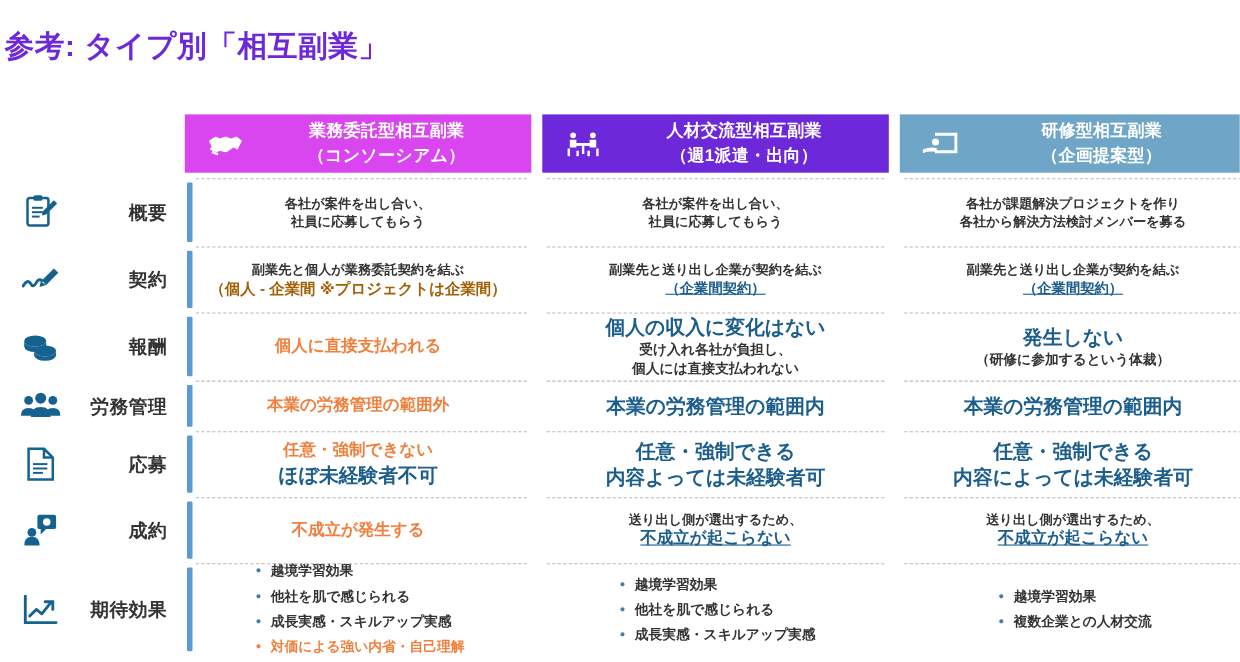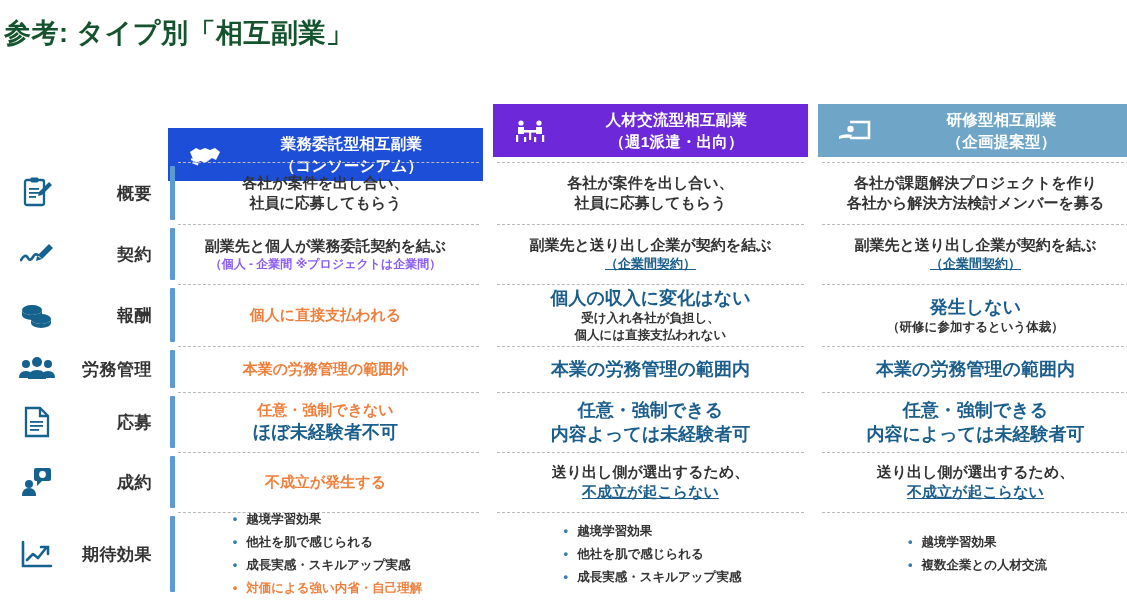--- a/index.html
+++ b/index.html
@@ -8,24 +8,24 @@
     width: 1127px; height: 602px;
     background: #ffffff;
     font-family: "Liberation Sans", "DejaVu Sans", sans-serif;
     overflow: hidden;
   }
   .page { position: relative; width: 1127px; height: 602px; }
 
   
   .title {
     position: absolute;
-    left: 4px; top: 15px;
+    left: 4px; top: 24px;
     font-size: 27px;
     font-weight: bold;
-    color: #14532d;
+    color: #6d28d9;
     letter-spacing: 0.5px;
     white-space: nowrap;
   }
 
   
   .grid {
     position: absolute;
     left: 0; top: 104px;
     width: 1127px;
   }
@@ -38,21 +38,21 @@
   
   .head-row { height: 58px; }
   .head-cell {
     height: 53px;
     display: flex;
     align-items: center;
     justify-content: flex-start;
     padding-left: 14px;
     color: #ffffff;
   }
-  .head-c1 { background: #1d4ed8; margin-top: 24px; }
+  .head-c1 { background: #d946ef; }
   .head-c2 { background: #6d28d9; }
   .head-c3 { background: #6fa6c8; }
   .head-icon {
     flex: 0 0 46px;
     height: 38px;
     display: flex; align-items: center; justify-content: center;
   }
   .head-icon svg { display: block; }
   .head-text {
     font-size: 15.5px;
@@ -110,22 +110,22 @@
   
   .accent {
     position: absolute;
     left: 170px;
     width: 5px;
     background: #5b9bd5;
     border-radius: 1px;
   }
 
   .line { line-height: 1.34; }
-  .l-main   { font-size: 15px; font-weight: bold; color: #333333; }
-  .l-sub    { font-size: 12px; font-weight: bold; color: #8b5cf6; }
+  .l-main   { font-size: 12px; font-weight: bold; color: #333333; }
+  .l-sub    { font-size: 14px; font-weight: bold; color: #a16207; }
   .l-orange { font-size: 15px; font-weight: bold; color: #f07f3c; }
   .l-blue   { font-size: 18px; font-weight: bold; color: #1b5e8c; }
   .l-blue-u { font-size: 13px; font-weight: bold; color: #1b5e8c; text-decoration: underline; text-align: right; }
   .l-blue-ul{ font-size: 15px; font-weight: bold; color: #1b5e8c; text-decoration: underline; }
   .l-small  { font-size: 12.5px; font-weight: bold; color: #333333; }
 
   
   .bullets {
     align-self: center;
     text-align: left;

